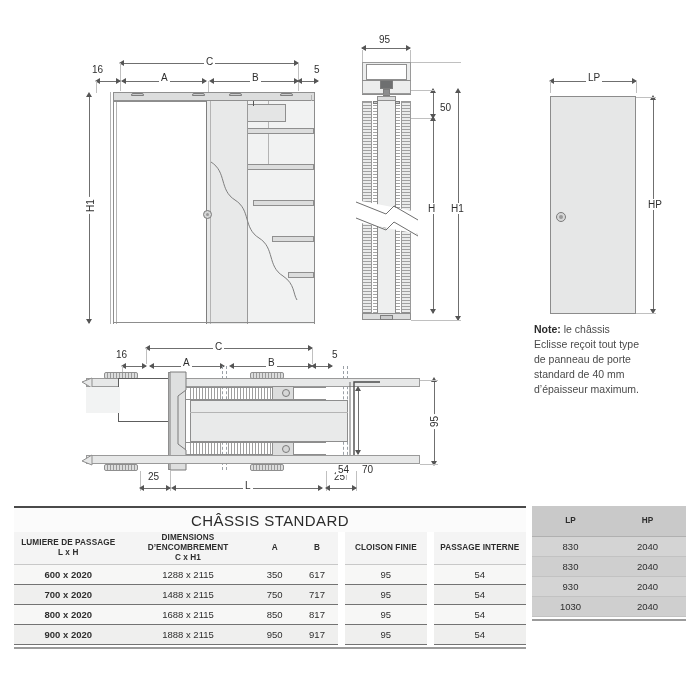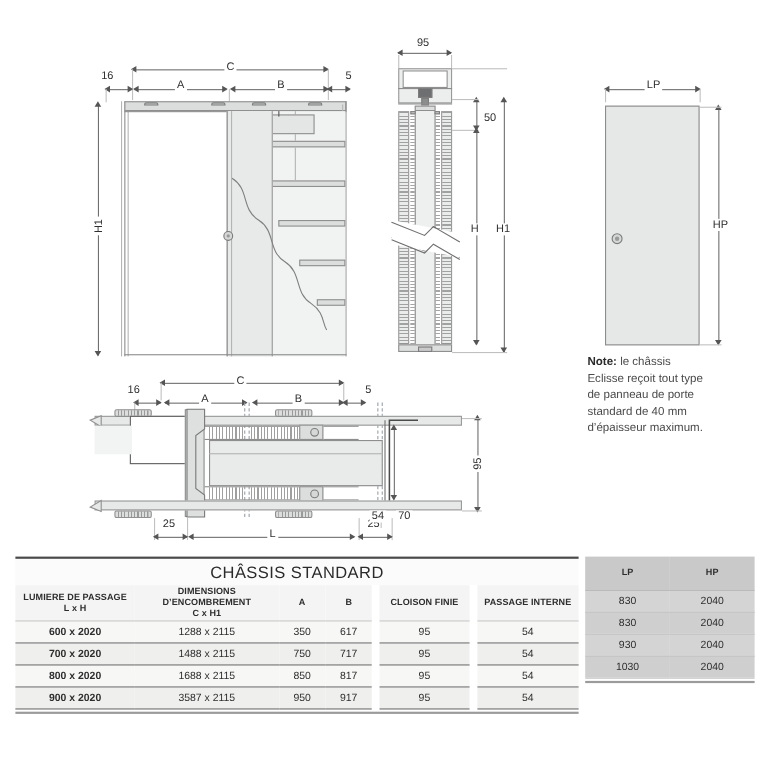--- a/index.html
+++ b/index.html
@@ -464,21 +464,21 @@
               <td>1688 x 2115</td>
               <td>850</td>
               <td>817</td>
               <td class="colgap"></td>
               <td>95</td>
               <td class="colgap"></td>
               <td>54</td>
             </tr>
             <tr class="drow">
               <td class="first">900 x 2020</td>
-              <td>3587 x 2115</td>
+              <td>1888 x 2115</td>
               <td>950</td>
               <td>917</td>
               <td class="colgap"></td>
               <td>95</td>
               <td class="colgap"></td>
               <td>54</td>
             </tr>
           </tbody>
         </table>
         <div class="endline"></div>

